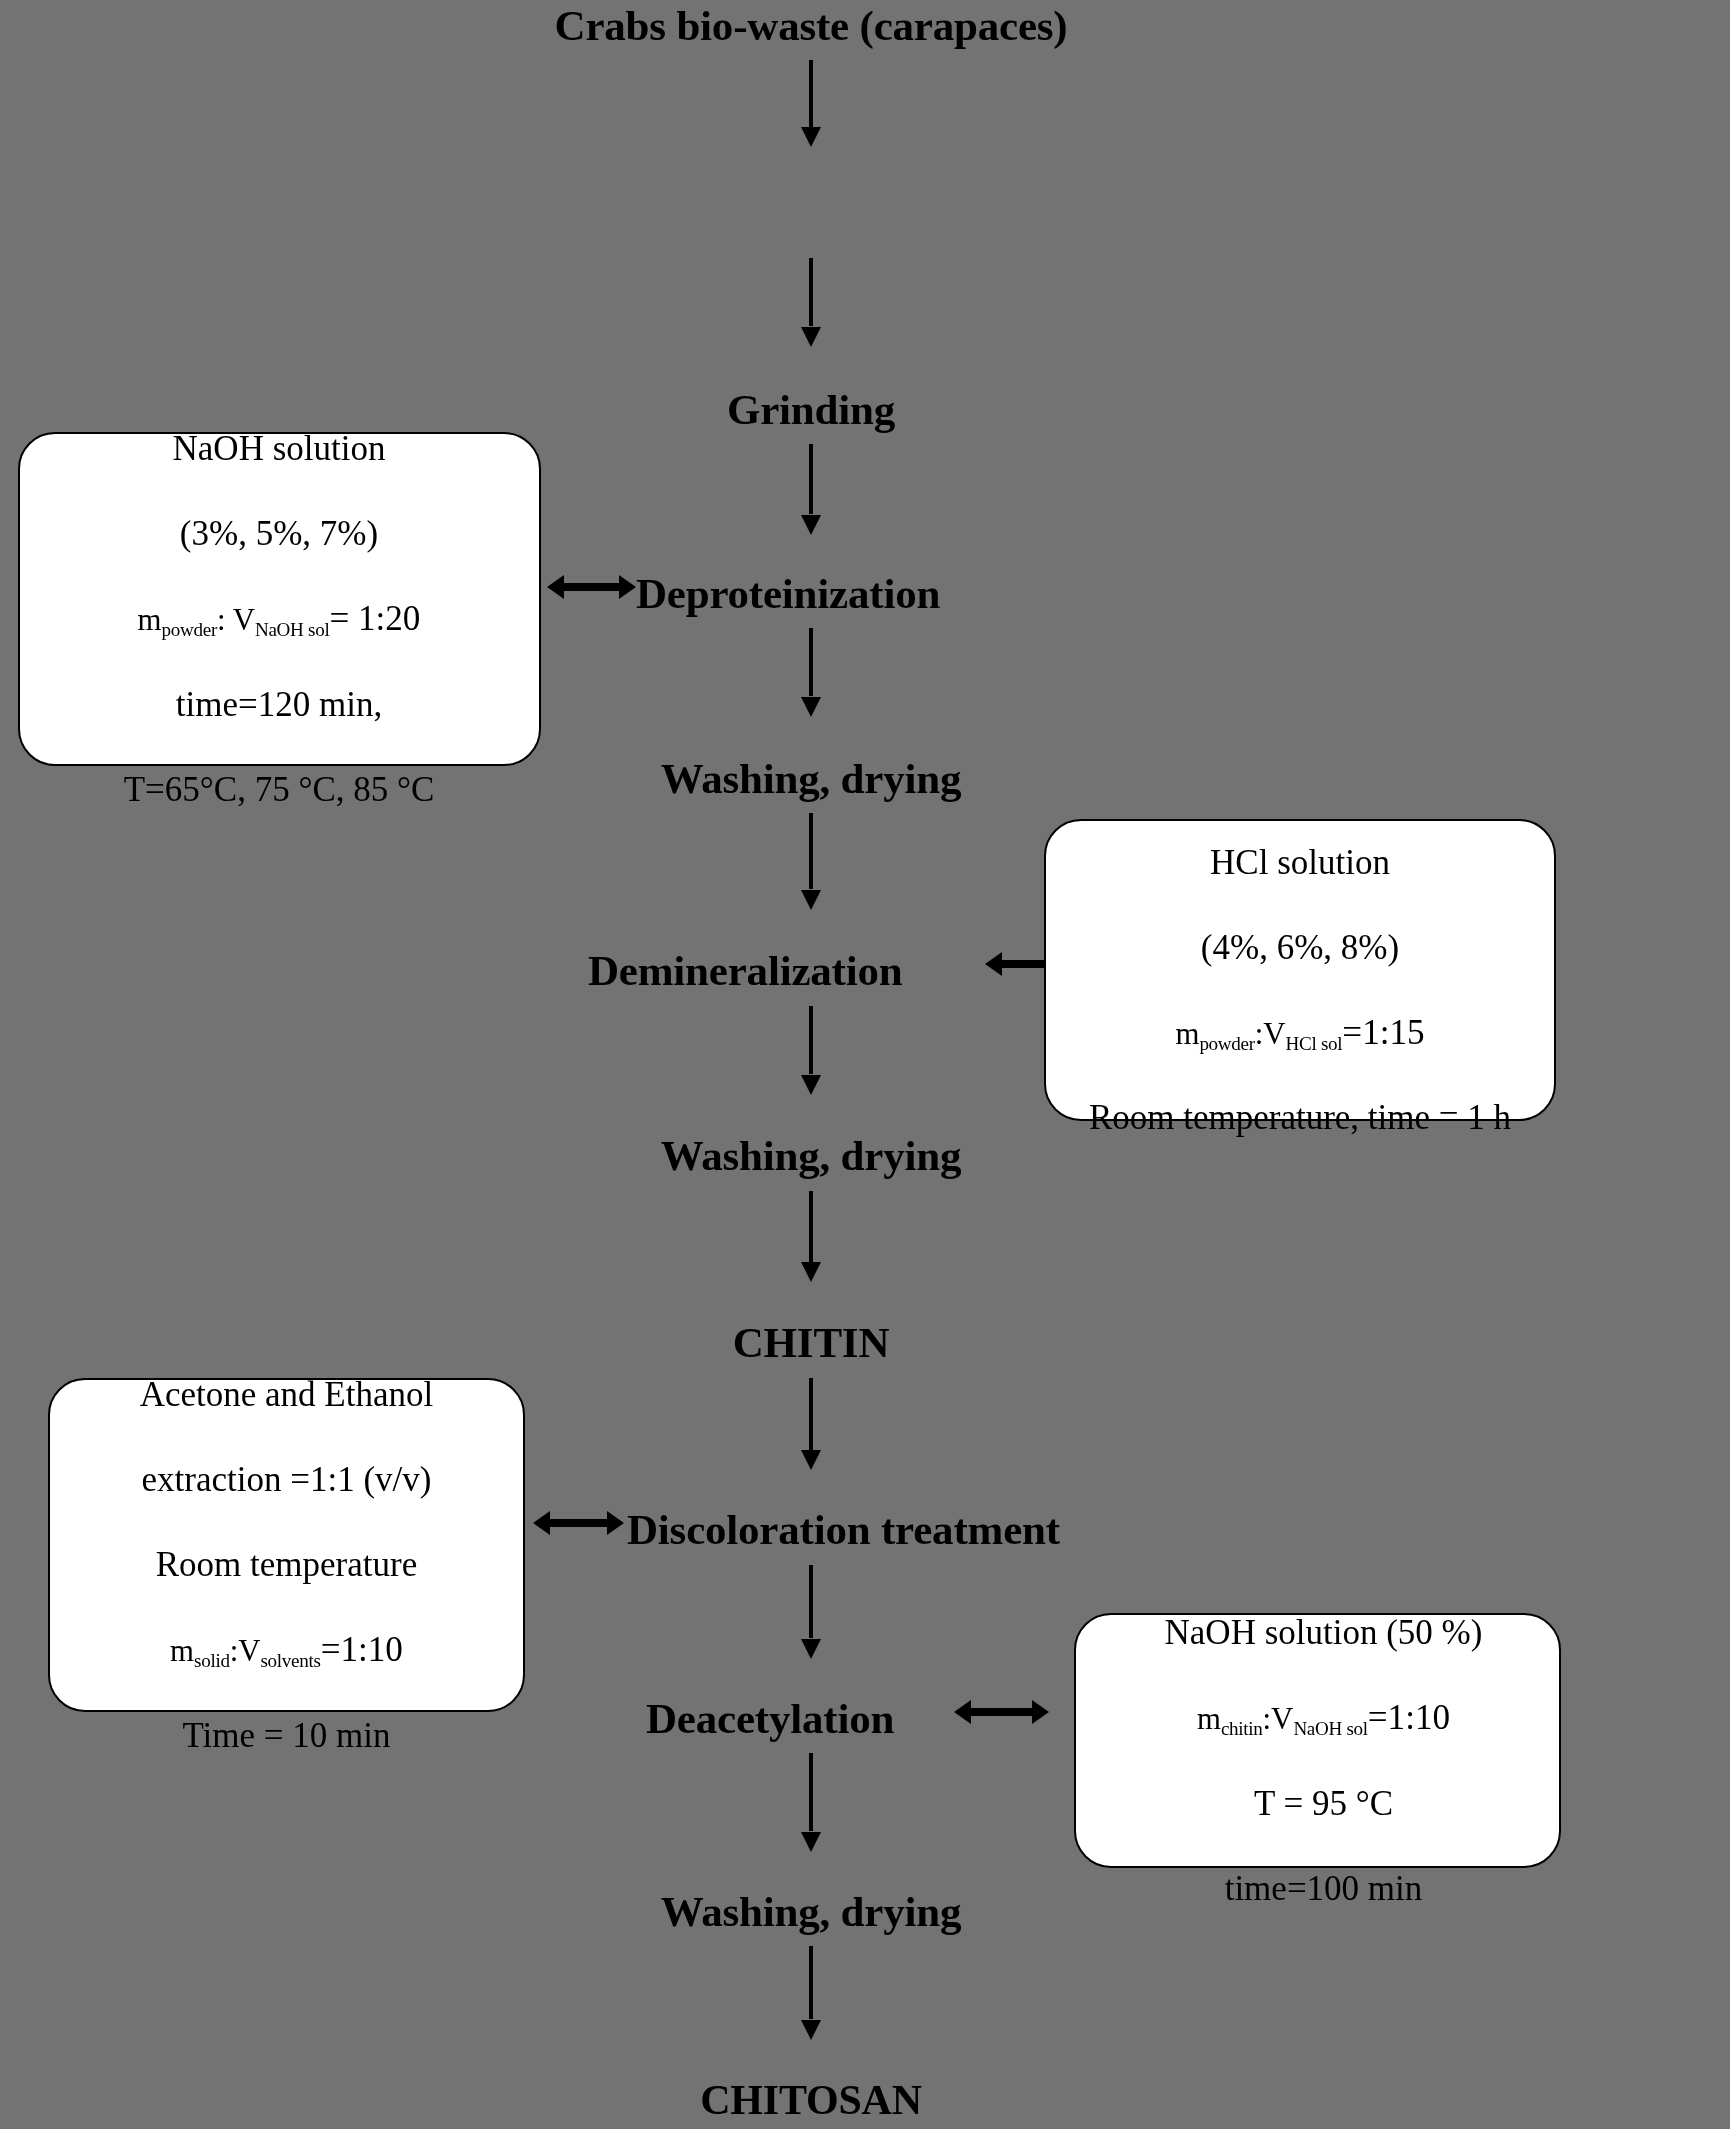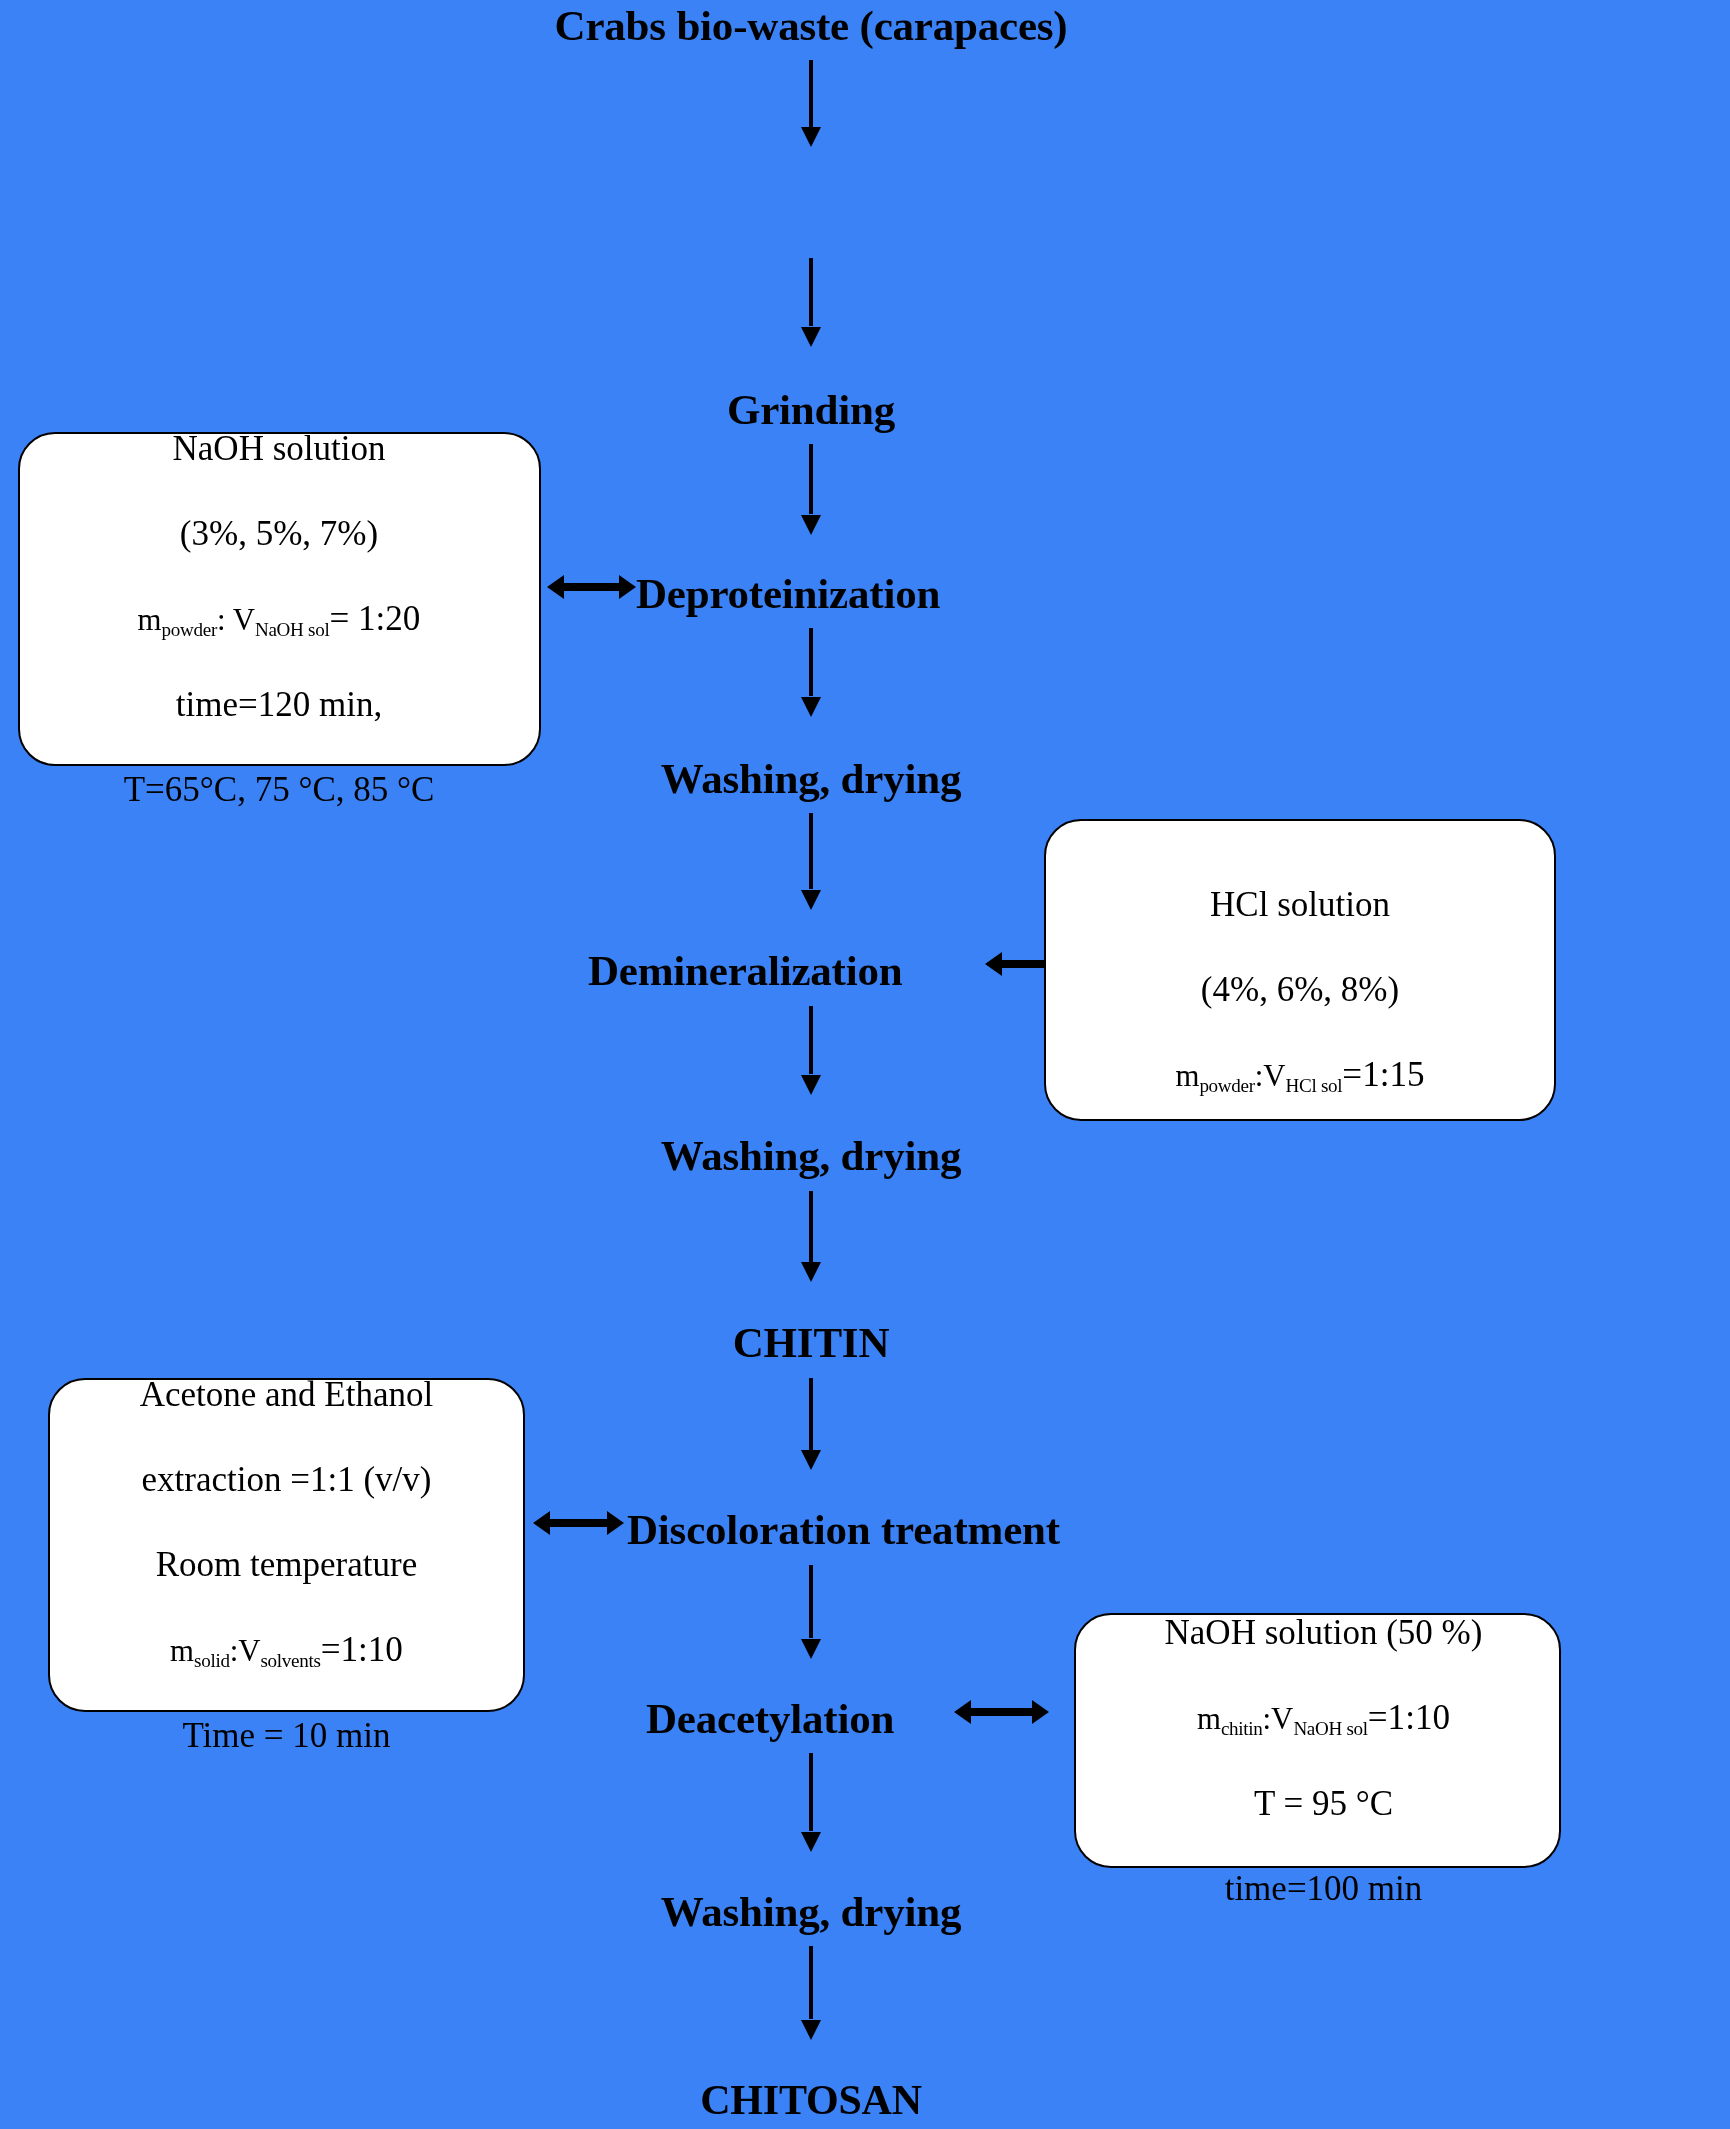--- a/index.html
+++ b/index.html
@@ -9,21 +9,21 @@
     background: #ffffff;
   }
   body {
     font-family: "Liberation Serif", "DejaVu Serif", serif;
     color: #000000;
   }
   #canvas {
     position: relative;
     width: 1731px;
     height: 2129px;
-    background: #3b82f6;
+    background: #737373;
     overflow: hidden;
   }
 
   
   .node {
     position: absolute;
     font-weight: bold;
     color: #000;
     white-space: nowrap;
     line-height: 1.05;
@@ -236,20 +236,21 @@
     <div class="pline">(3%, 5%, 7%)</div>
     <div class="pline small-ratio"><span>m</span><sub>powder</sub><span>: V</span><sub>NaOH sol</sub><span style="font-size:1.14em">= 1:20</span></div>
     <div class="pline">time=120 min,</div>
     <div class="pline">T=65°C, 75 °C, 85 °C</div>
   </div>
 
   <div class="pbox" style="left:1044px; top:819px; width:512px; height:302px; font-size:35px;">
     <div class="pline">HCl solution</div>
     <div class="pline">(4%, 6%, 8%)</div>
     <div class="pline small-ratio"><span>m</span><sub>powder</sub><span>:V</span><sub>HCl sol</sub><span style="font-size:1.14em">=1:15</span></div>
+    <div class="pline">Room temperature, time = 1 h</div>
   </div>
 
   <div class="pbox" style="left:48px; top:1378px; width:477px; height:334px; font-size:35px;">
     <div class="pline">Acetone and Ethanol</div>
     <div class="pline">extraction =1:1 (v/v)</div>
     <div class="pline">Room temperature</div>
     <div class="pline small-ratio"><span>m</span><sub>solid</sub><span>:V</span><sub>solvents</sub><span style="font-size:1.14em">=1:10</span></div>
     <div class="pline">Time = 10 min</div>
   </div>
 

